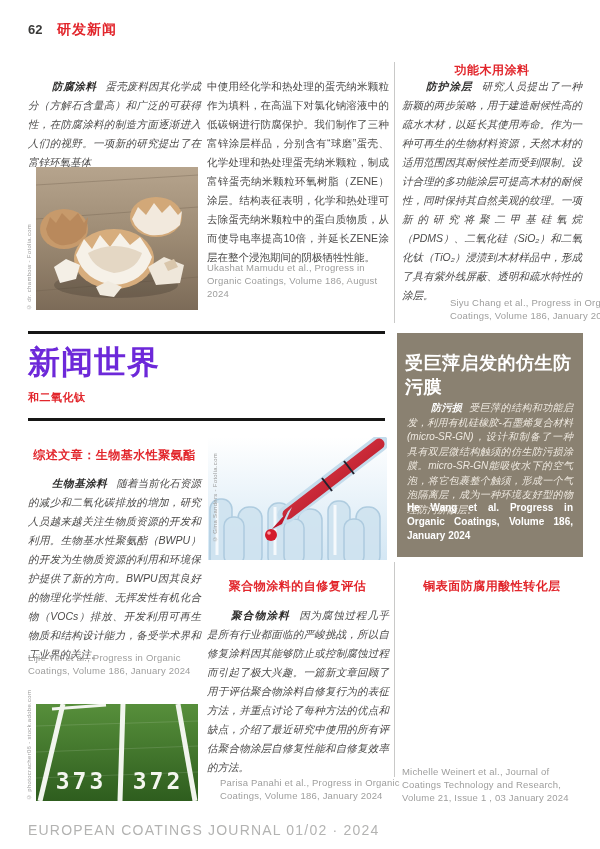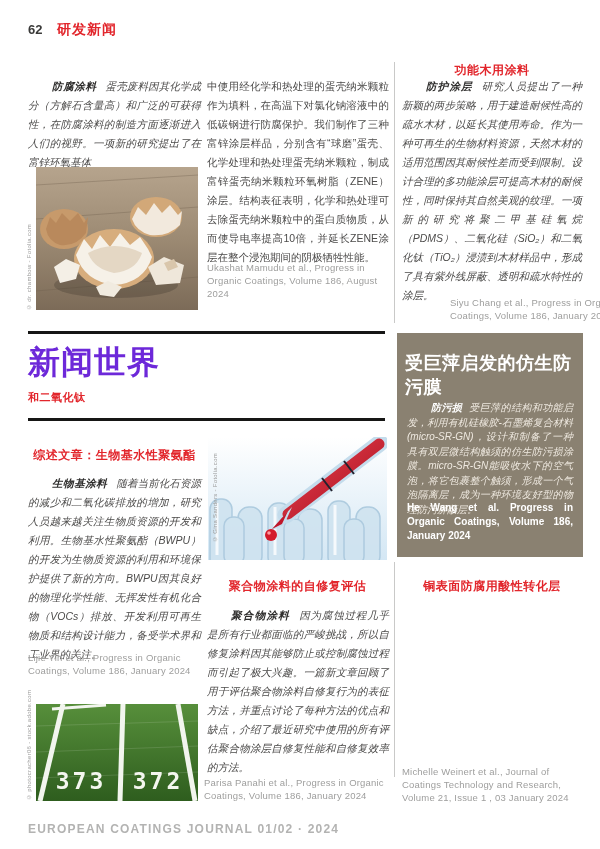--- a/index.html
+++ b/index.html
@@ -19,21 +19,21 @@
   .vrule{width:1px;background:#c9c9c8;}
   .hrule{height:3px;background:#161615;}
   .news-title{font-size:32px;font-weight:bold;color:#6d28d9;letter-spacing:1px;}
   .news-sub{font-size:11px;font-weight:bold;color:var(--accent-red,#e2262c);letter-spacing:.5px;}
   .graybox{background:var(--graybox-bg,#8a8171);}
   .graybox-heading{font-size:18px;font-weight:bold;color:#ffffff;text-align:left;letter-spacing:.5px;}
   .graybox-text{font-size:10px;line-height:14.5px;text-align:justify;color:#eee8df;}
   .graybox-text .lead{font-weight:bold;color:#ffffff;margin-right:7px;}
   .graybox-citation{font-size:10px;line-height:14px;font-weight:bold;color:#ffffff;text-align:justify;}
   .img-credit{font-size:6px;color:#9b9b9a;writing-mode:vertical-rl;transform:rotate(180deg);letter-spacing:.3px;white-space:nowrap;}
-  .footer{font-size:12px;color:#b3b3b2;letter-spacing:1.2px;font-weight:bold;}
+  .footer{font-size:14px;color:#b3b3b2;letter-spacing:1.2px;}
   svg{display:block;}
 </style>
 </head>
 <body>
 
 <div class="page">
 
   <div class="abs pagenum" style="left:28px;top:22px;">62</div>
   <div class="abs kicker" style="left:57px;top:21px;text-align:right;">研发新闻</div>
 
@@ -170,21 +170,21 @@
           <line x1="114" y1="41" x2="124" y2="54"></line>
       </g>
     </svg>
   </div>
   <div class="abs img-credit" style="left:212px;top:442px;height:100px;">© Gina Sanders - Fotolia.com</div>
 
   <div class="abs col-heading" style="left:207px;top:578px;width:181px;">聚合物涂料的自修复评估</div>
   <div class="abs body-text indent" style="left:207px;top:606px;width:182px;">
     <span class="lead">聚合物涂料</span><span>因为腐蚀过程几乎是所有行业都面临的严峻挑战，所以自修复涂料因其能够防止或控制腐蚀过程而引起了极大兴趣。一篇新文章回顾了用于评估聚合物涂料自修复行为的表征方法，并重点讨论了每种方法的优点和缺点，介绍了最近研究中使用的所有评估聚合物涂层自修复性能和自修复效率的方法。</span>
   </div>
-  <div class="abs citation" style="left:204px;top:776px;width:182px;">Parisa Panahi et al., Progress in Organic Coatings, Volume 186, January 2024</div>
+  <div class="abs citation" style="left:220px;top:776px;width:182px;">Parisa Panahi et al., Progress in Organic Coatings, Volume 186, January 2024</div>
 
   <div class="abs vrule" style="left:394px;top:562px;height:215px;"></div>
 
   <div class="abs col-heading" style="left:402px;top:578px;width:180px;">铜表面防腐用酸性转化层</div>
   <div class="abs citation" style="left:402px;top:765px;width:180px;">Michelle Weinert et al., Journal of Coatings Technology and Research, Volume 21, Issue 1 , 03 January 2024</div>
 
   <div class="abs footer" style="left:28px;top:822px;">EUROPEAN COATINGS JOURNAL 01/02 · 2024</div>
 
 </div>
 

